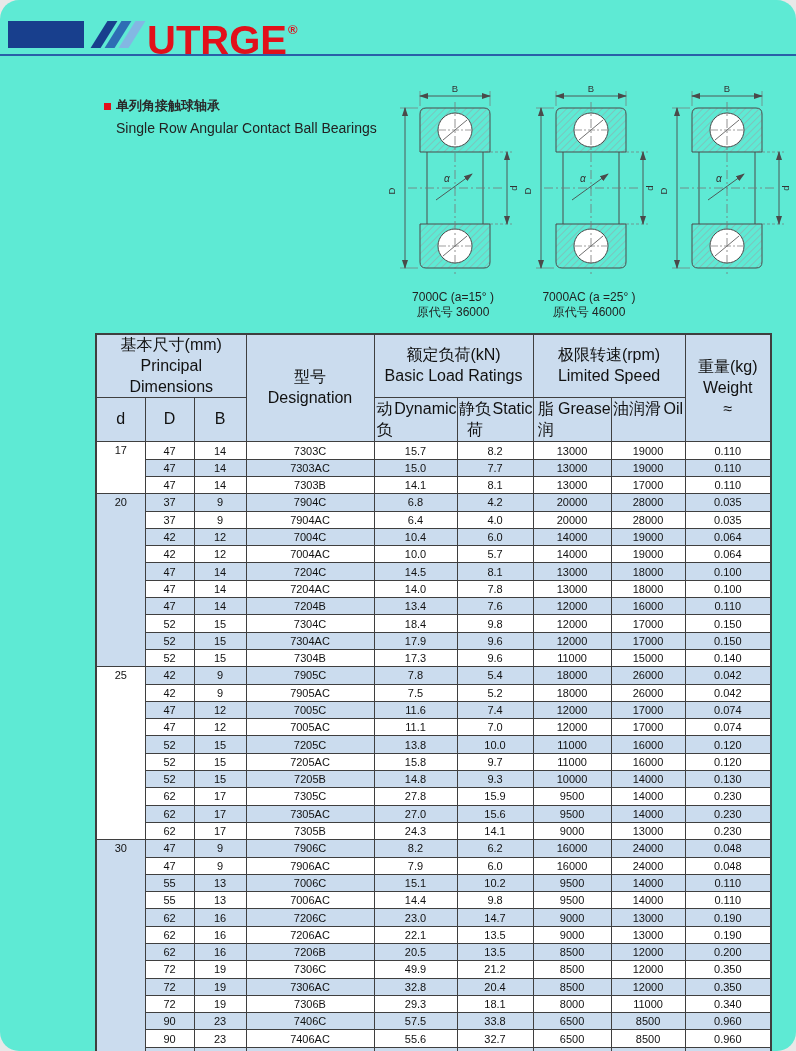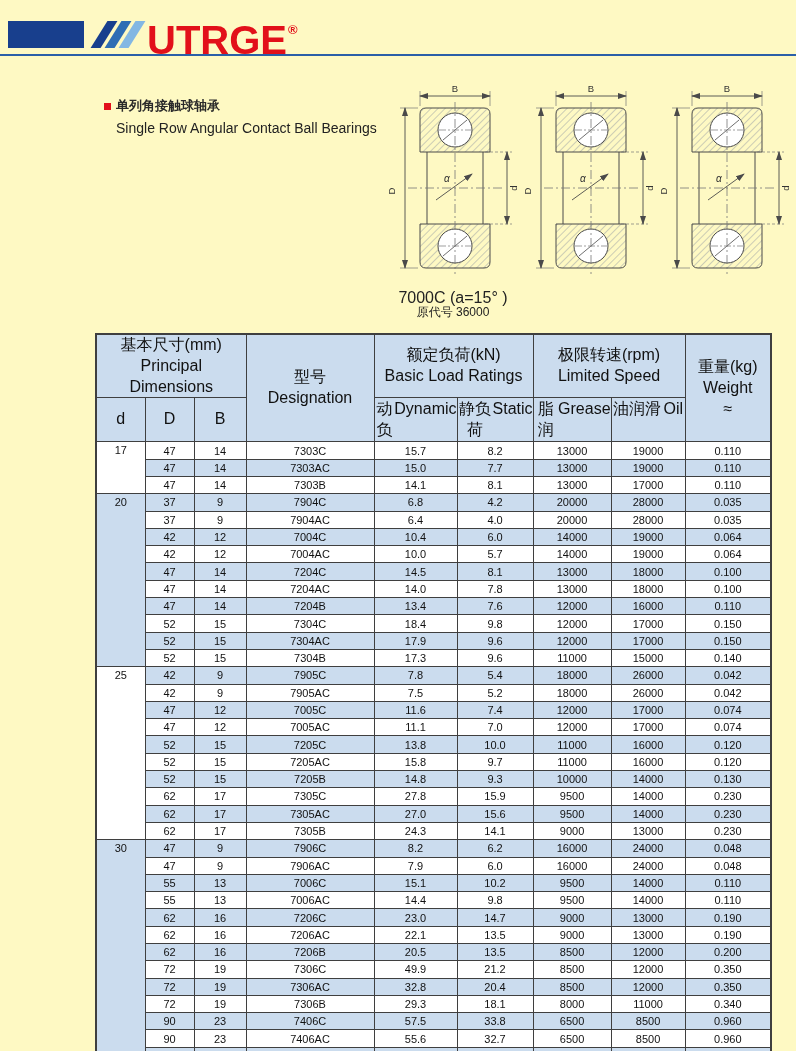--- a/index.html
+++ b/index.html
@@ -1,23 +1,24 @@
 <!DOCTYPE html>
 <html style="--accent-red: #e2101a; --navy: #183f8d; --stripe-mid: #2e6db4; --stripe-light: #83b7e3; --rule-blue: #2a5fa8; --header-bg: #cbdcee; --row-alt: #cbdcee; --border: #3f3f3f;"><head>
 <meta charset="utf-8">
 <style>
   html, body { margin: 0; padding: 0; background: #e8e8e8; }
   .page {
     position: relative;
     width: 796px;
     height: 1051px;
     margin: 0 auto;
-    background: #fef9c3;
+    background: #5eead4;
     font-family: "Liberation Sans", sans-serif;
     overflow: hidden;
+    border-radius: 19px;
   }
 
   
   .brand-bar { position: absolute; left: 8px; top: 21px; width: 76px; height: 27px; background: var(--navy, #183f8d); }
   .stripe { position: absolute; top: 21px; height: 27px; width: 10px; transform: skewX(-32deg); }
   .stripe.s1 { left: 99px;  background: var(--navy, #183f8d); }
   .stripe.s2 { left: 113px; background: var(--stripe-mid, #2e6db4); }
   .stripe.s3 { left: 127px; background: var(--stripe-light, #83b7e3); }
   .brand-name {
     position: absolute; left: 147px; top: 8px;
@@ -31,21 +32,21 @@
   .title-block { position: absolute; left: 104px; top: 97px; text-align: center; }
   .zh-line { display: flex; align-items: center; gap: 5px; font-size: 13px; font-weight: 600; color: #2a2a2a; }
   .bullet { width: 7px; height: 7px; background: var(--accent-red, #e2101a); flex: 0 0 auto; }
   .en-line { margin: 5px 16px 0 12px; font-size: 14px; color: #222; }
 
   
   .figures { position: absolute; left: 386px; top: 82px; display: flex; gap: 2px; }
   .fig { width: 134px; text-align: center; }
   .fig svg { display: block; }
   .cap { margin-top: 2px; }
-  .cap1 { font-size: 16px; line-height: 15px; color: #222; }
+  .cap1 { font-size: 12px; line-height: 15px; color: #222; }
   .cap2 { font-size: 12px; line-height: 15px; color: #222; }
 
   
   table.spec {
     position: absolute; left: 95px; top: 333px;
     width: 675px; border-collapse: collapse; table-layout: fixed;
     border: 2px solid var(--border, #3f3f3f);
   }
   .spec th, .spec td {
     border: 1px solid var(--border, #3f3f3f);
@@ -183,20 +184,24 @@
         <line x1="32" y1="26" x2="14" y2="26" stroke="#777" stroke-width="0.7"></line>
         <line x1="32" y1="186" x2="14" y2="186" stroke="#777" stroke-width="0.7"></line>
         <line x1="19" y1="26" x2="19" y2="186" stroke="#4a4a4a" stroke-width="0.9" marker-start="url(#arwS)" marker-end="url(#arw)"></line>
         <text x="9" y="109" font-size="9.5" fill="#333" transform="rotate(-90 9 109)" text-anchor="middle">D</text>
 
         <line x1="99" y1="70" x2="126" y2="70" stroke="#777" stroke-width="0.7" stroke-dasharray="3 2"></line>
         <line x1="99" y1="142" x2="126" y2="142" stroke="#777" stroke-width="0.7" stroke-dasharray="3 2"></line>
         <line x1="121" y1="70" x2="121" y2="142" stroke="#4a4a4a" stroke-width="0.9" marker-start="url(#arwS)" marker-end="url(#arw)"></line>
         <text x="131" y="106" font-size="9.5" fill="#333" transform="rotate(-90 131 106)" text-anchor="middle">d</text>
       </svg>
+      <div class="cap">
+        <div class="cap1">7000AC (a =25° )</div>
+        <div class="cap2">原代号 46000</div>
+      </div>
     </figure>
 
     <figure class="fig" style="margin:0">
       <svg width="134" height="206" viewBox="0 0 134 206">
         <defs>
           <pattern id="hatch" patternUnits="userSpaceOnUse" width="5" height="5" patternTransform="rotate(45)">
             <line x1="0" y1="0" x2="0" y2="5" stroke="#9aa0a6" stroke-width="1"></line>
           </pattern>
           <marker id="arw" markerWidth="9" markerHeight="8" refX="8" refY="4" orient="auto" markerUnits="userSpaceOnUse">
             <path d="M0,1 L9,4 L0,7 z" fill="#4a4a4a"></path>

